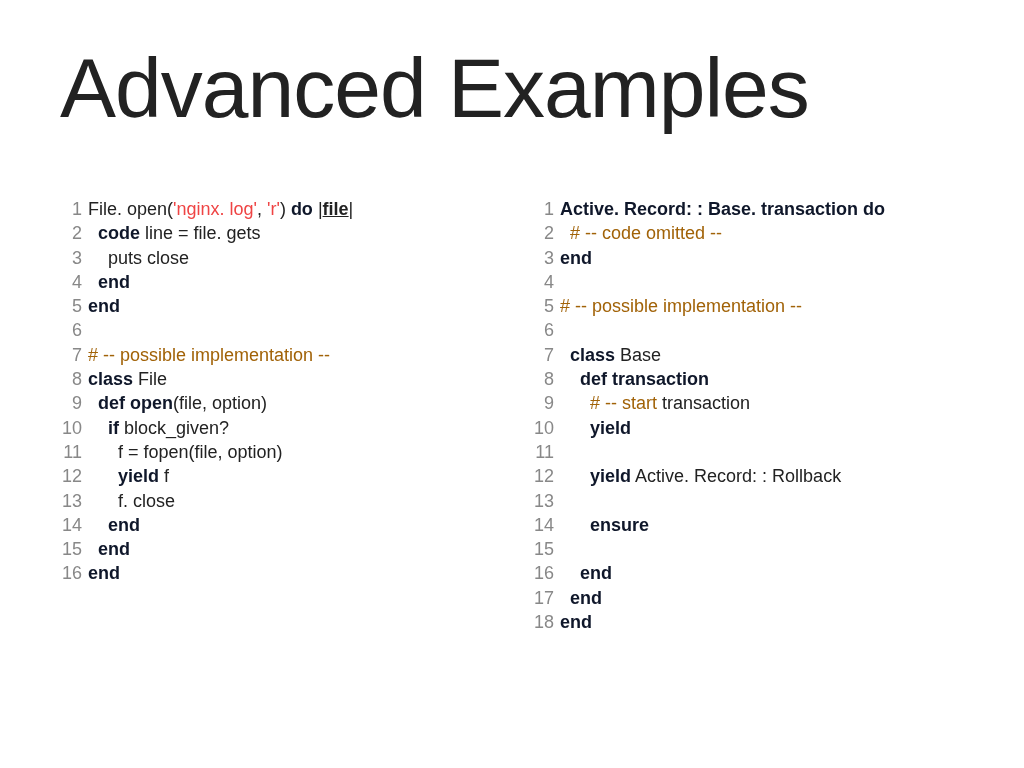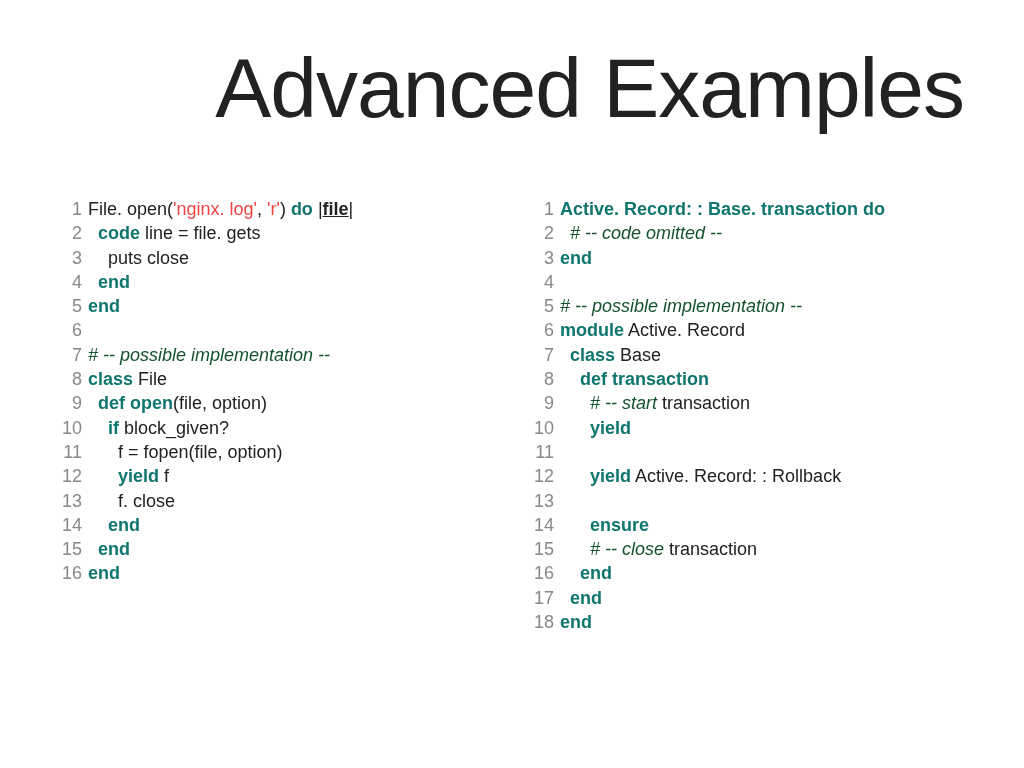--- a/index.html
+++ b/index.html
@@ -12,21 +12,21 @@
     overflow: hidden;
   }
   .slide {
     width: 100%;
     height: 100%;
     padding: 40px 60px;
   }
   .title {
     font-size: 84px;
     font-weight: 400;
-    text-align: right;
+    text-align: left;
     margin-bottom: 60px;
     letter-spacing: -1px;
   }
   .columns {
     display: flex;
     gap: 40px;
   }
   .col {
     flex: 1;
     font-size: 18px;
@@ -37,23 +37,23 @@
     white-space: pre;
   }
   .ln {
     width: 28px;
     text-align: right;
     color: #888;
     flex-shrink: 0;
     padding-right: 6px;
   }
   .tok-str { color: #ef4444; }
-  .tok-kw  { font-weight: bold; color: #0f766e; }
+  .tok-kw  { font-weight: bold; color: #0f172a; }
   .tok-br  { text-decoration: underline; font-weight: bold; }
-  .tok-com { font-style: italic; color: #14532d; }
+  .tok-com { color: #a16207; }
 </style>
 </head>
 <body>
 
 <div class="slide">
   <h1 class="title">Advanced Examples</h1>
   <div class="columns">
     <div class="col" id="col-left">
         <div class="code-line"><span class="ln">1</span><span><span>File. open(</span><span class="tok-str">'nginx. log'</span><span>, </span><span class="tok-str">'r'</span><span>) </span><span class="tok-kw">do</span><span> |</span><span class="tok-br">file</span><span>|</span></span></div>
         <div class="code-line"><span class="ln">2</span><span><span>  </span><span class="tok-kw">code</span><span> line = file. gets</span></span></div>
@@ -71,28 +71,28 @@
         <div class="code-line"><span class="ln">14</span><span><span>    </span><span class="tok-kw">end</span></span></div>
         <div class="code-line"><span class="ln">15</span><span><span>  </span><span class="tok-kw">end</span></span></div>
         <div class="code-line"><span class="ln">16</span><span><span class="tok-kw">end</span></span></div>
       </div>
     <div class="col" id="col-right">
         <div class="code-line"><span class="ln">1</span><span><span class="tok-kw">Active. Record: : Base. transaction</span><span> </span><span class="tok-kw">do</span></span></div>
         <div class="code-line"><span class="ln">2</span><span><span>  </span><span class="tok-com"># -- code omitted --</span></span></div>
         <div class="code-line"><span class="ln">3</span><span><span class="tok-kw">end</span></span></div>
         <div class="code-line"><span class="ln">4</span><span><span></span></span></div>
         <div class="code-line"><span class="ln">5</span><span><span class="tok-com"># -- possible implementation --</span></span></div>
-        <div class="code-line"><span class="ln">6</span><span><span class="tok-kw">module</span><span> Active. Record</span></span></div>
+        <div class="code-line"><span class="ln">6</span></div>
         <div class="code-line"><span class="ln">7</span><span><span>  </span><span class="tok-kw">class</span><span> Base</span></span></div>
         <div class="code-line"><span class="ln">8</span><span><span>    </span><span class="tok-kw">def</span><span> </span><span class="tok-kw">transaction</span></span></div>
         <div class="code-line"><span class="ln">9</span><span><span>      </span><span class="tok-com"># -- start</span><span> transaction</span></span></div>
         <div class="code-line"><span class="ln">10</span><span><span>      </span><span class="tok-kw">yield</span></span></div>
         <div class="code-line"><span class="ln">11</span></div>
         <div class="code-line"><span class="ln">12</span><span><span>      </span><span class="tok-kw">yield</span><span> Active. Record: : Rollback</span></span></div>
         <div class="code-line"><span class="ln">13</span></div>
         <div class="code-line"><span class="ln">14</span><span><span>      </span><span class="tok-kw">ensure</span></span></div>
-        <div class="code-line"><span class="ln">15</span><span><span>      </span><span class="tok-com"># -- close</span><span> transaction</span></span></div>
+        <div class="code-line"><span class="ln">15</span></div>
         <div class="code-line"><span class="ln">16</span><span><span>    </span><span class="tok-kw">end</span></span></div>
         <div class="code-line"><span class="ln">17</span><span><span>  </span><span class="tok-kw">end</span></span></div>
         <div class="code-line"><span class="ln">18</span><span><span class="tok-kw">end</span></span></div>
       </div>
   </div>
 </div>
 
 </body></html>

